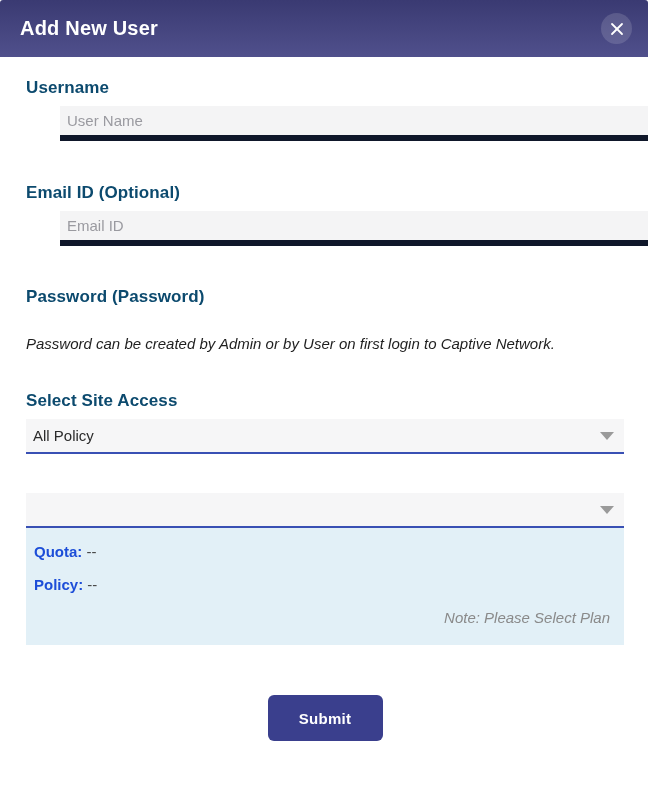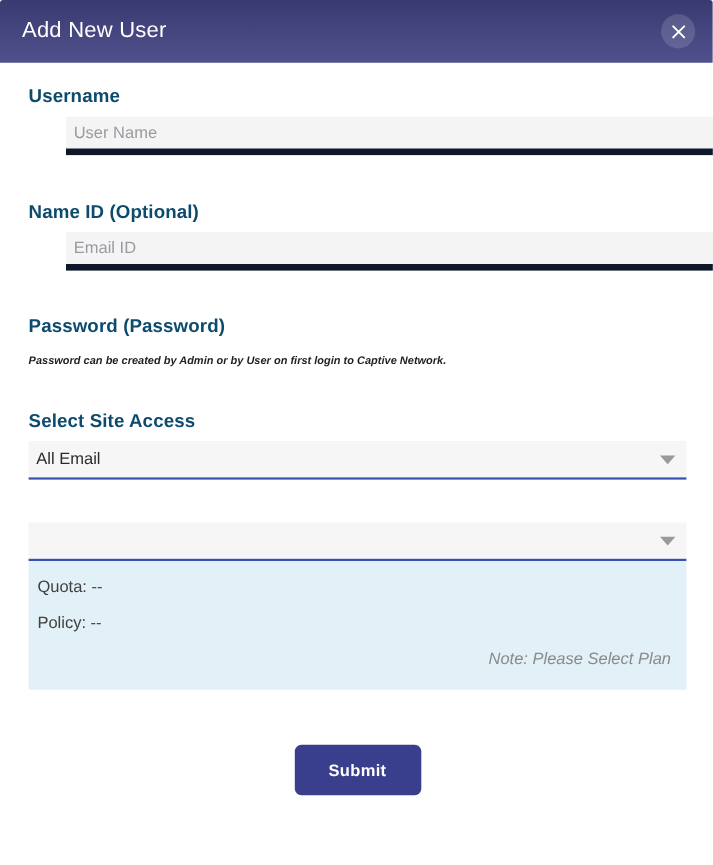--- a/index.html
+++ b/index.html
@@ -17,21 +17,21 @@
     background: linear-gradient(180deg, #3a3a72 0%, #50508c 100%);
     display: flex;
     align-items: center;
     justify-content: space-between;
     padding: 0 16px 0 20px;
     border-radius: 3px 3px 0 0;
   }
   .modal-title {
     color: #ffffff;
     font-size: 20px;
-    font-weight: 400;
+    font-weight: 700;
     letter-spacing: 0.2px;
   }
   .close-btn {
     width: 31px; height: 31px;
     border-radius: 50%;
     background: rgba(255,255,255,0.14);
     display: flex; align-items: center; justify-content: center;
     cursor: pointer;
     border: none;
   }
@@ -71,24 +71,24 @@
   .eye-toggle {
     position: absolute;
     right: 8px; top: 4px;
     width: 28px; height: 26px;
     background: transparent;
     border: none;
     cursor: pointer;
     display: flex; align-items: center; justify-content: center;
   }
   .password-note {
-    margin-top: 16px;
-    font-size: 10px;
+    margin-top: 28px;
+    font-size: 15px;
     font-style: italic;
-    font-weight: 700;
+    font-weight: 400;
     color: #1f1f1f;
     margin-bottom: 28px;
   }
 
   .select-field {
     width: 100%;
     height: 35px;
     background: #f6f6f7;
     border-bottom: 2px solid #3950b4;
     display: flex;
@@ -106,21 +106,21 @@
   }
   .section-site { margin-bottom: 39px; margin-top: 39px; }
   .section-plan { margin-bottom: 0; }
 
   .plan-info {
     background: #e2f0f7;
     padding: 15px 14px 17px 8px;
     margin-bottom: 50px;
   }
   .plan-info-row { font-size: 15px; color: #3a3a3a; margin-bottom: 16px; }
-  .plan-info-row b { font-weight: 400; color: #404040; }
+  .plan-info-row b { font-weight: 700; color: #1d4ed8; }
   .plan-info-row .val { color: #4a4a4a; }
   .plan-note {
     font-size: 15px;
     font-style: italic;
     color: #8a8a8a;
     margin-bottom: 2px;
     text-align: right;
   }
 
   .submit-row { text-align: center; padding-bottom: 12px; }
@@ -157,33 +157,33 @@
   </div>
 
   <div class="modal-body">
 
     <div class="section-username">
       <div class="field-label">Username</div>
       <input class="text-input" type="text" placeholder="User Name" style="">
     </div>
 
     <div class="section-email">
-      <div class="field-label">Name ID (Optional)</div>
+      <div class="field-label">Email ID (Optional)</div>
       <input class="text-input" type="text" placeholder="Email ID" style="">
     </div>
 
     <div class="section-password">
       <div class="field-label">Password (Password)</div>
       <div class="password-note">Password can be created by Admin or by User on first login to Captive Network.</div>
     </div>
 
     <div class="section-site">
       <div class="field-label">Select Site Access</div>
       <div class="select-field">
-        <span class="select-value">All Email</span>
+        <span class="select-value">All Policy</span>
         <span class="caret"></span>
       </div>
     </div>
 
     <div class="section-plan">
       <div class="select-field">
         <span class="select-value"></span>
         <span class="caret"></span>
       </div>
 

